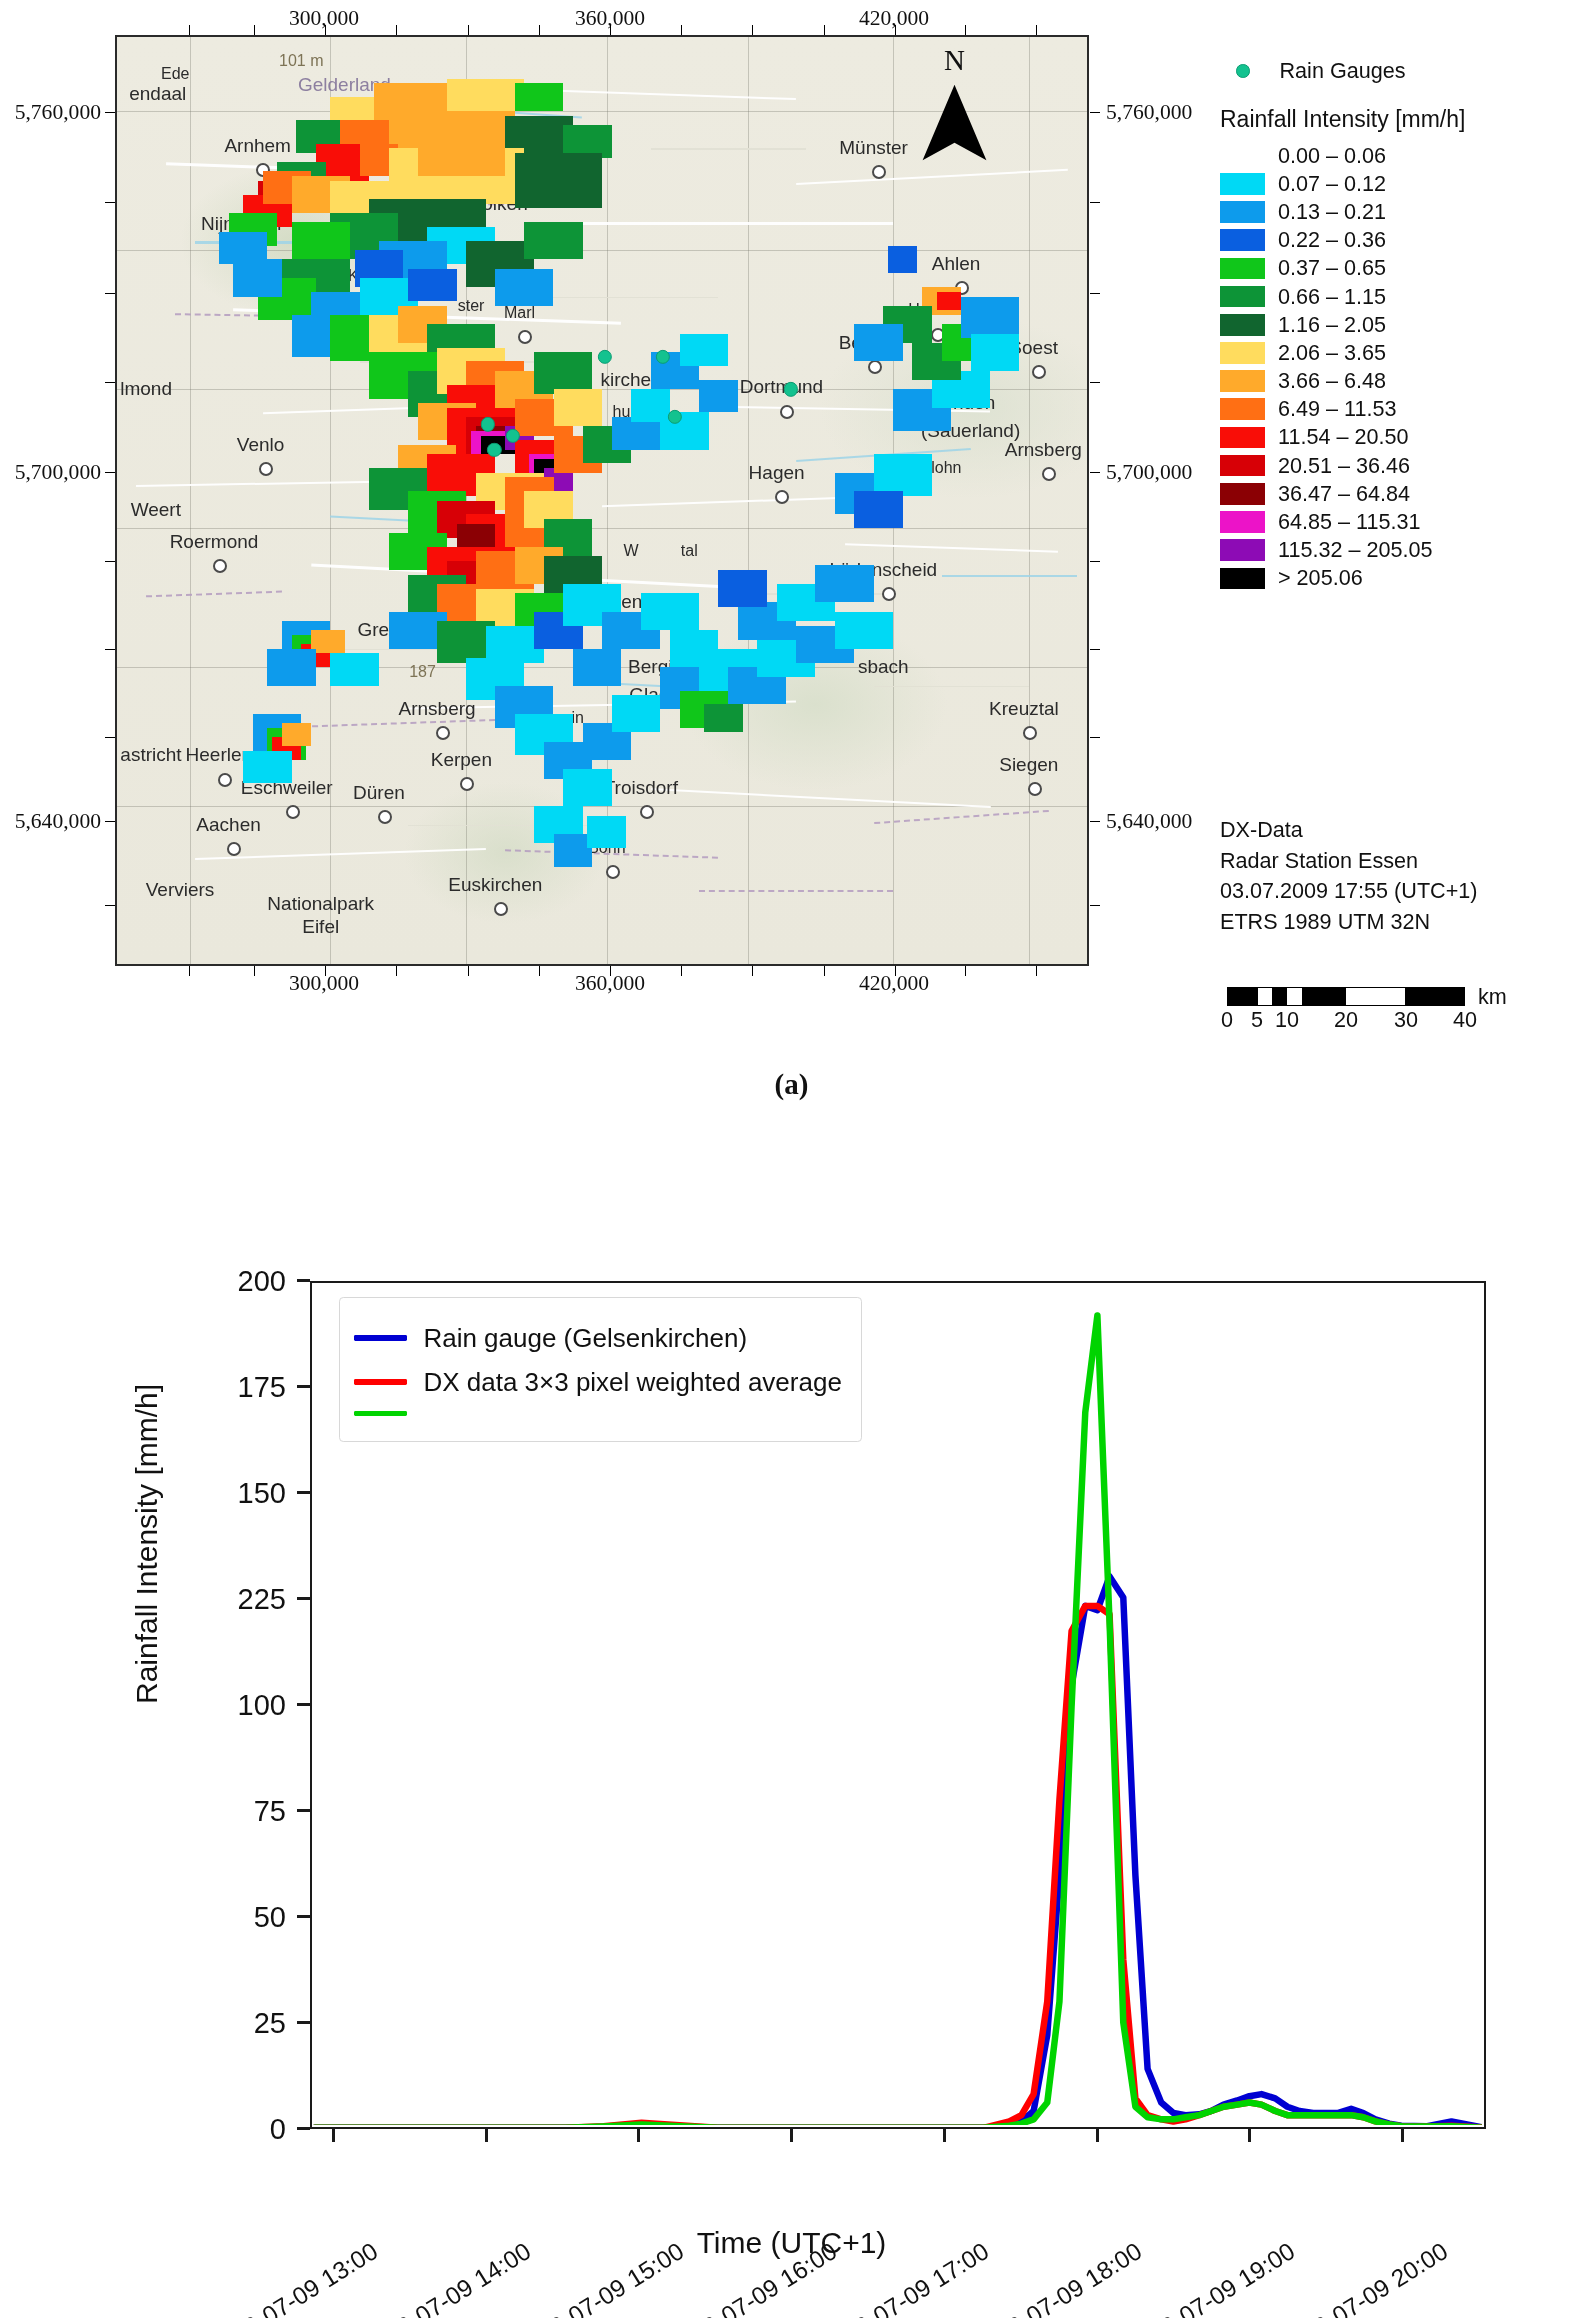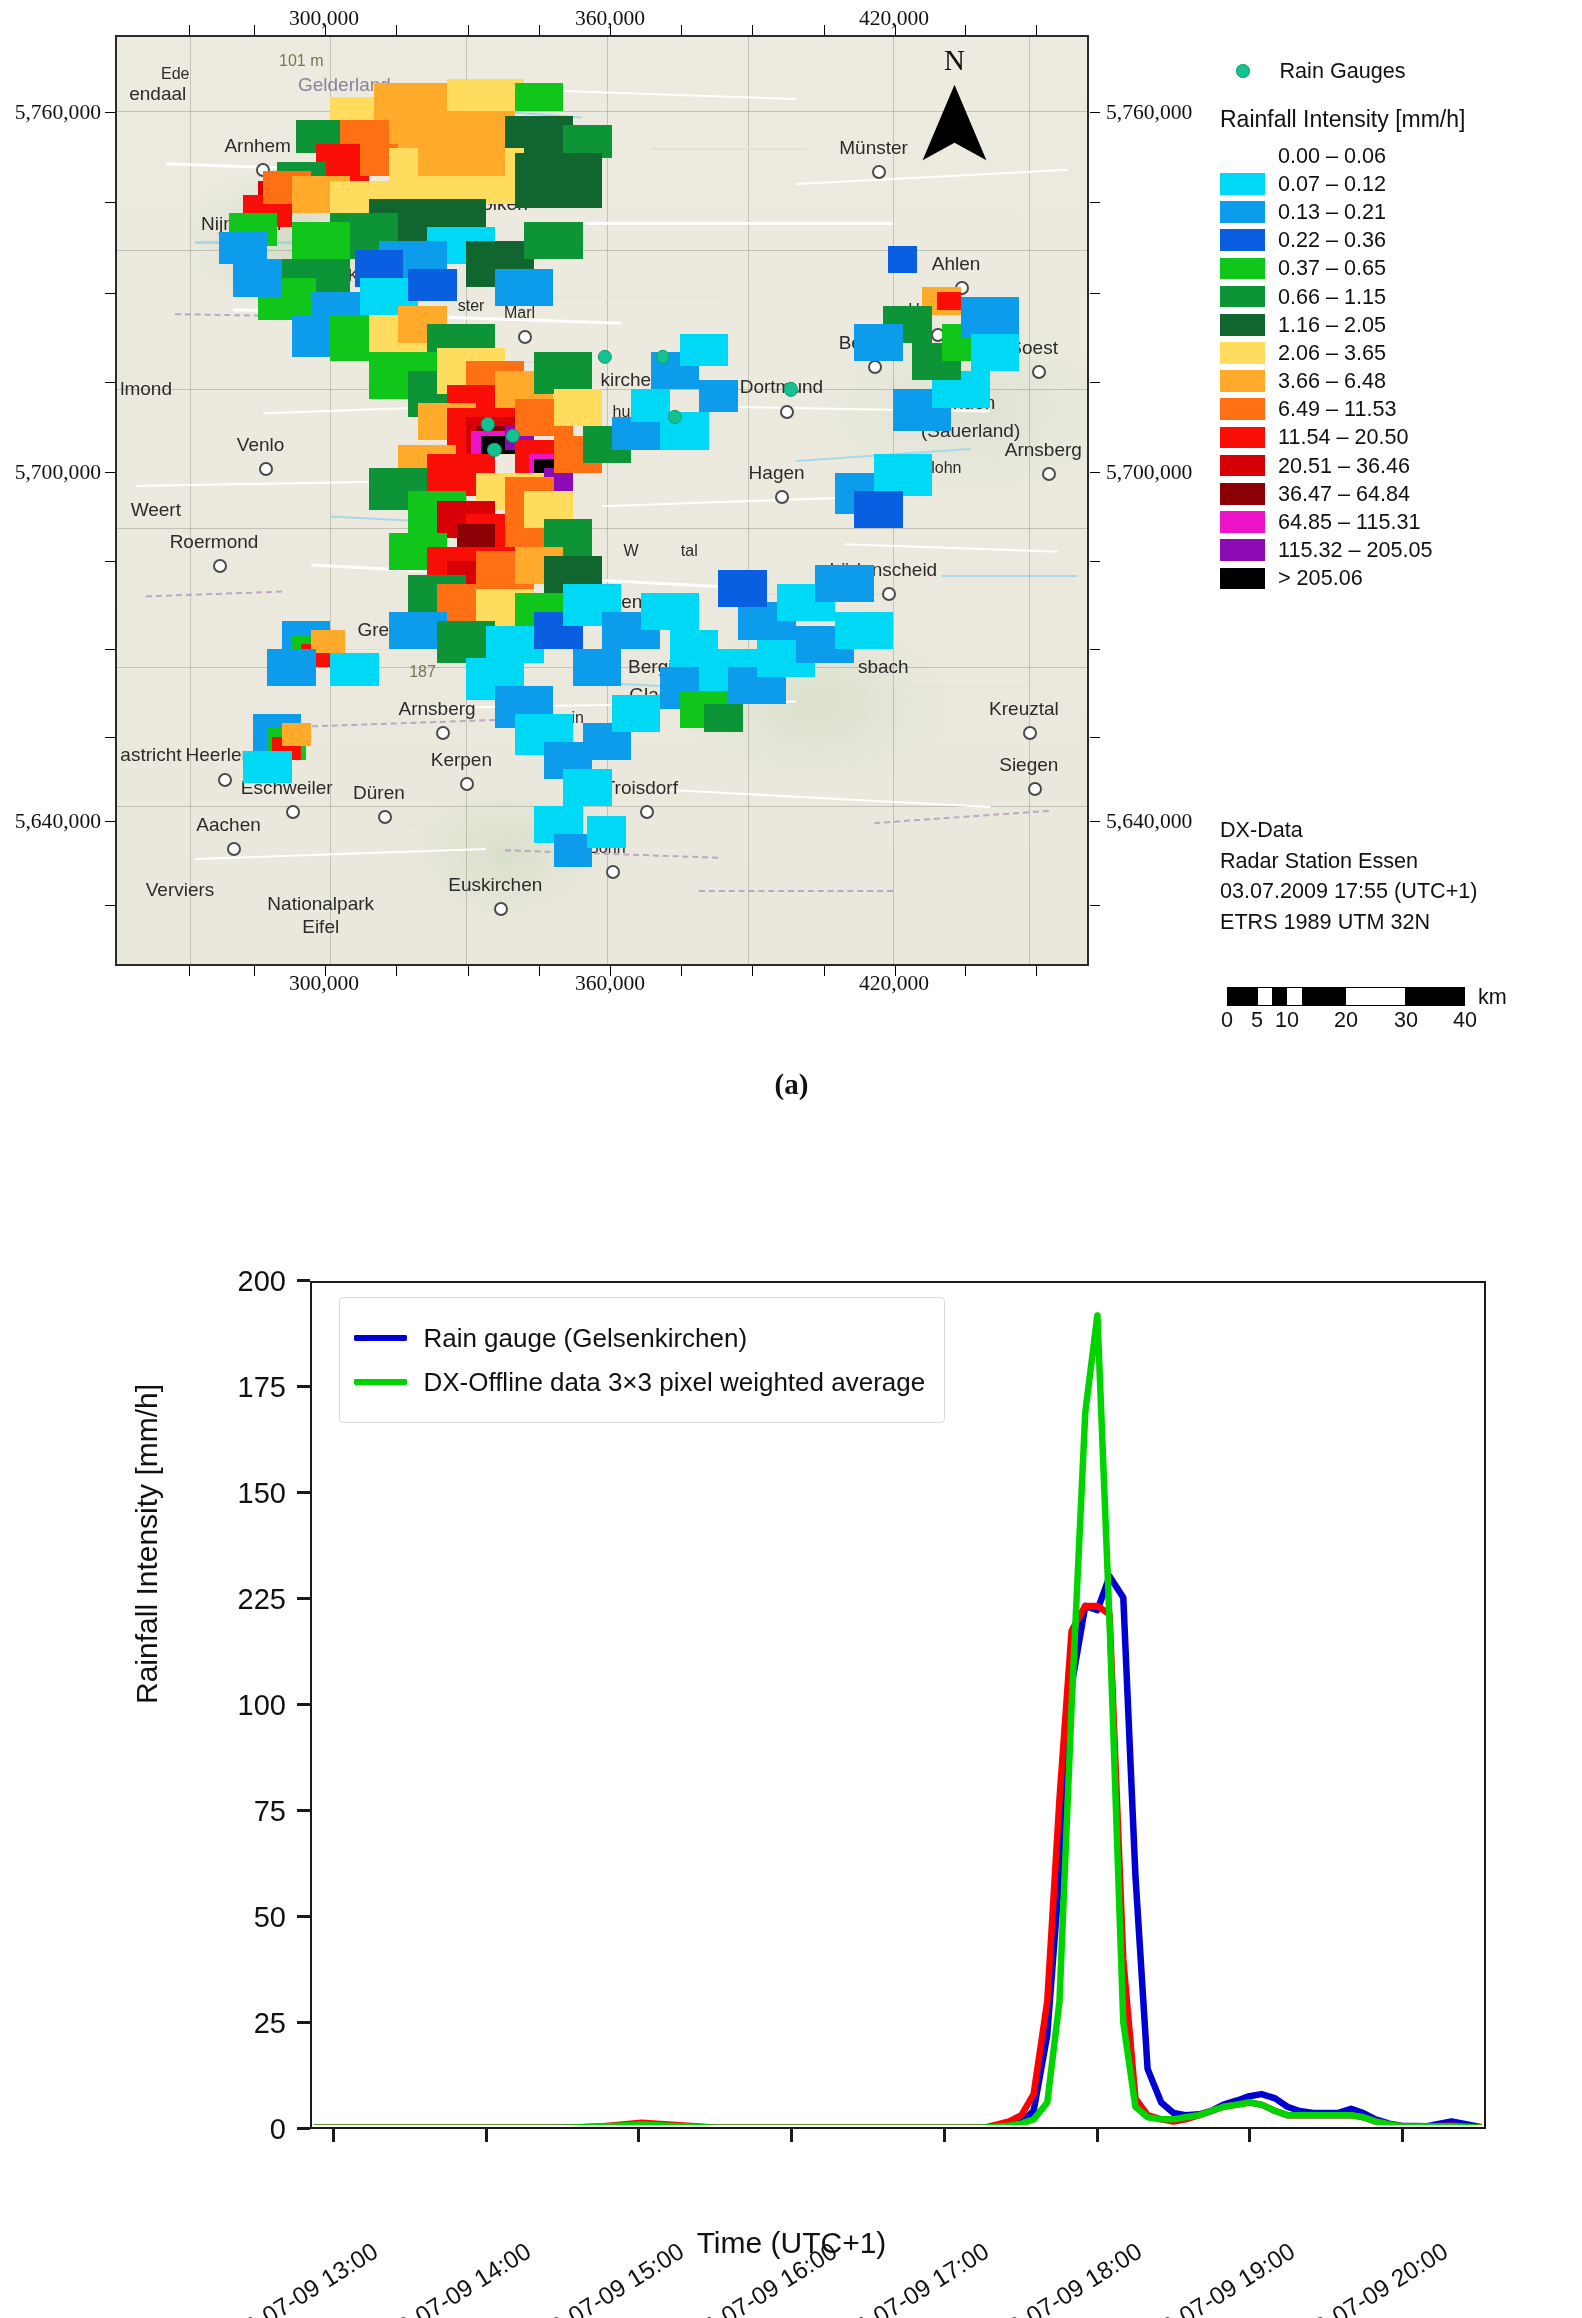--- a/index.html
+++ b/index.html
@@ -618,19 +618,22 @@
       <div class="xt-mark" style="left: 1401px; top: 960px;"></div>
       <div class="xt-lab" style="left: 1413px; top: 980px;">03-07-09 20:00</div>
     </div>
 
   <div id="chart-legend">
       <div class="cl-row">
         <div class="cl-line" style="background: rgb(0, 0, 210);"></div>
         <div class="cl-txt">Rain gauge (Gelsenkirchen)</div>
       </div>
       <div class="cl-row">
+        <div class="cl-line" style="background: rgb(255, 0, 0);"></div>
+        <div class="cl-txt">DX data 3×3 pixel weighted average</div>
+      </div>
+      <div class="cl-row">
         <div class="cl-line" style="background: rgb(0, 212, 0);"></div>
-        <div class="cl-txt">DX-Offline data 3×3 pixel weighted average</div>
       </div>
     </div>
 
 </div>
 
 
 </body></html>

